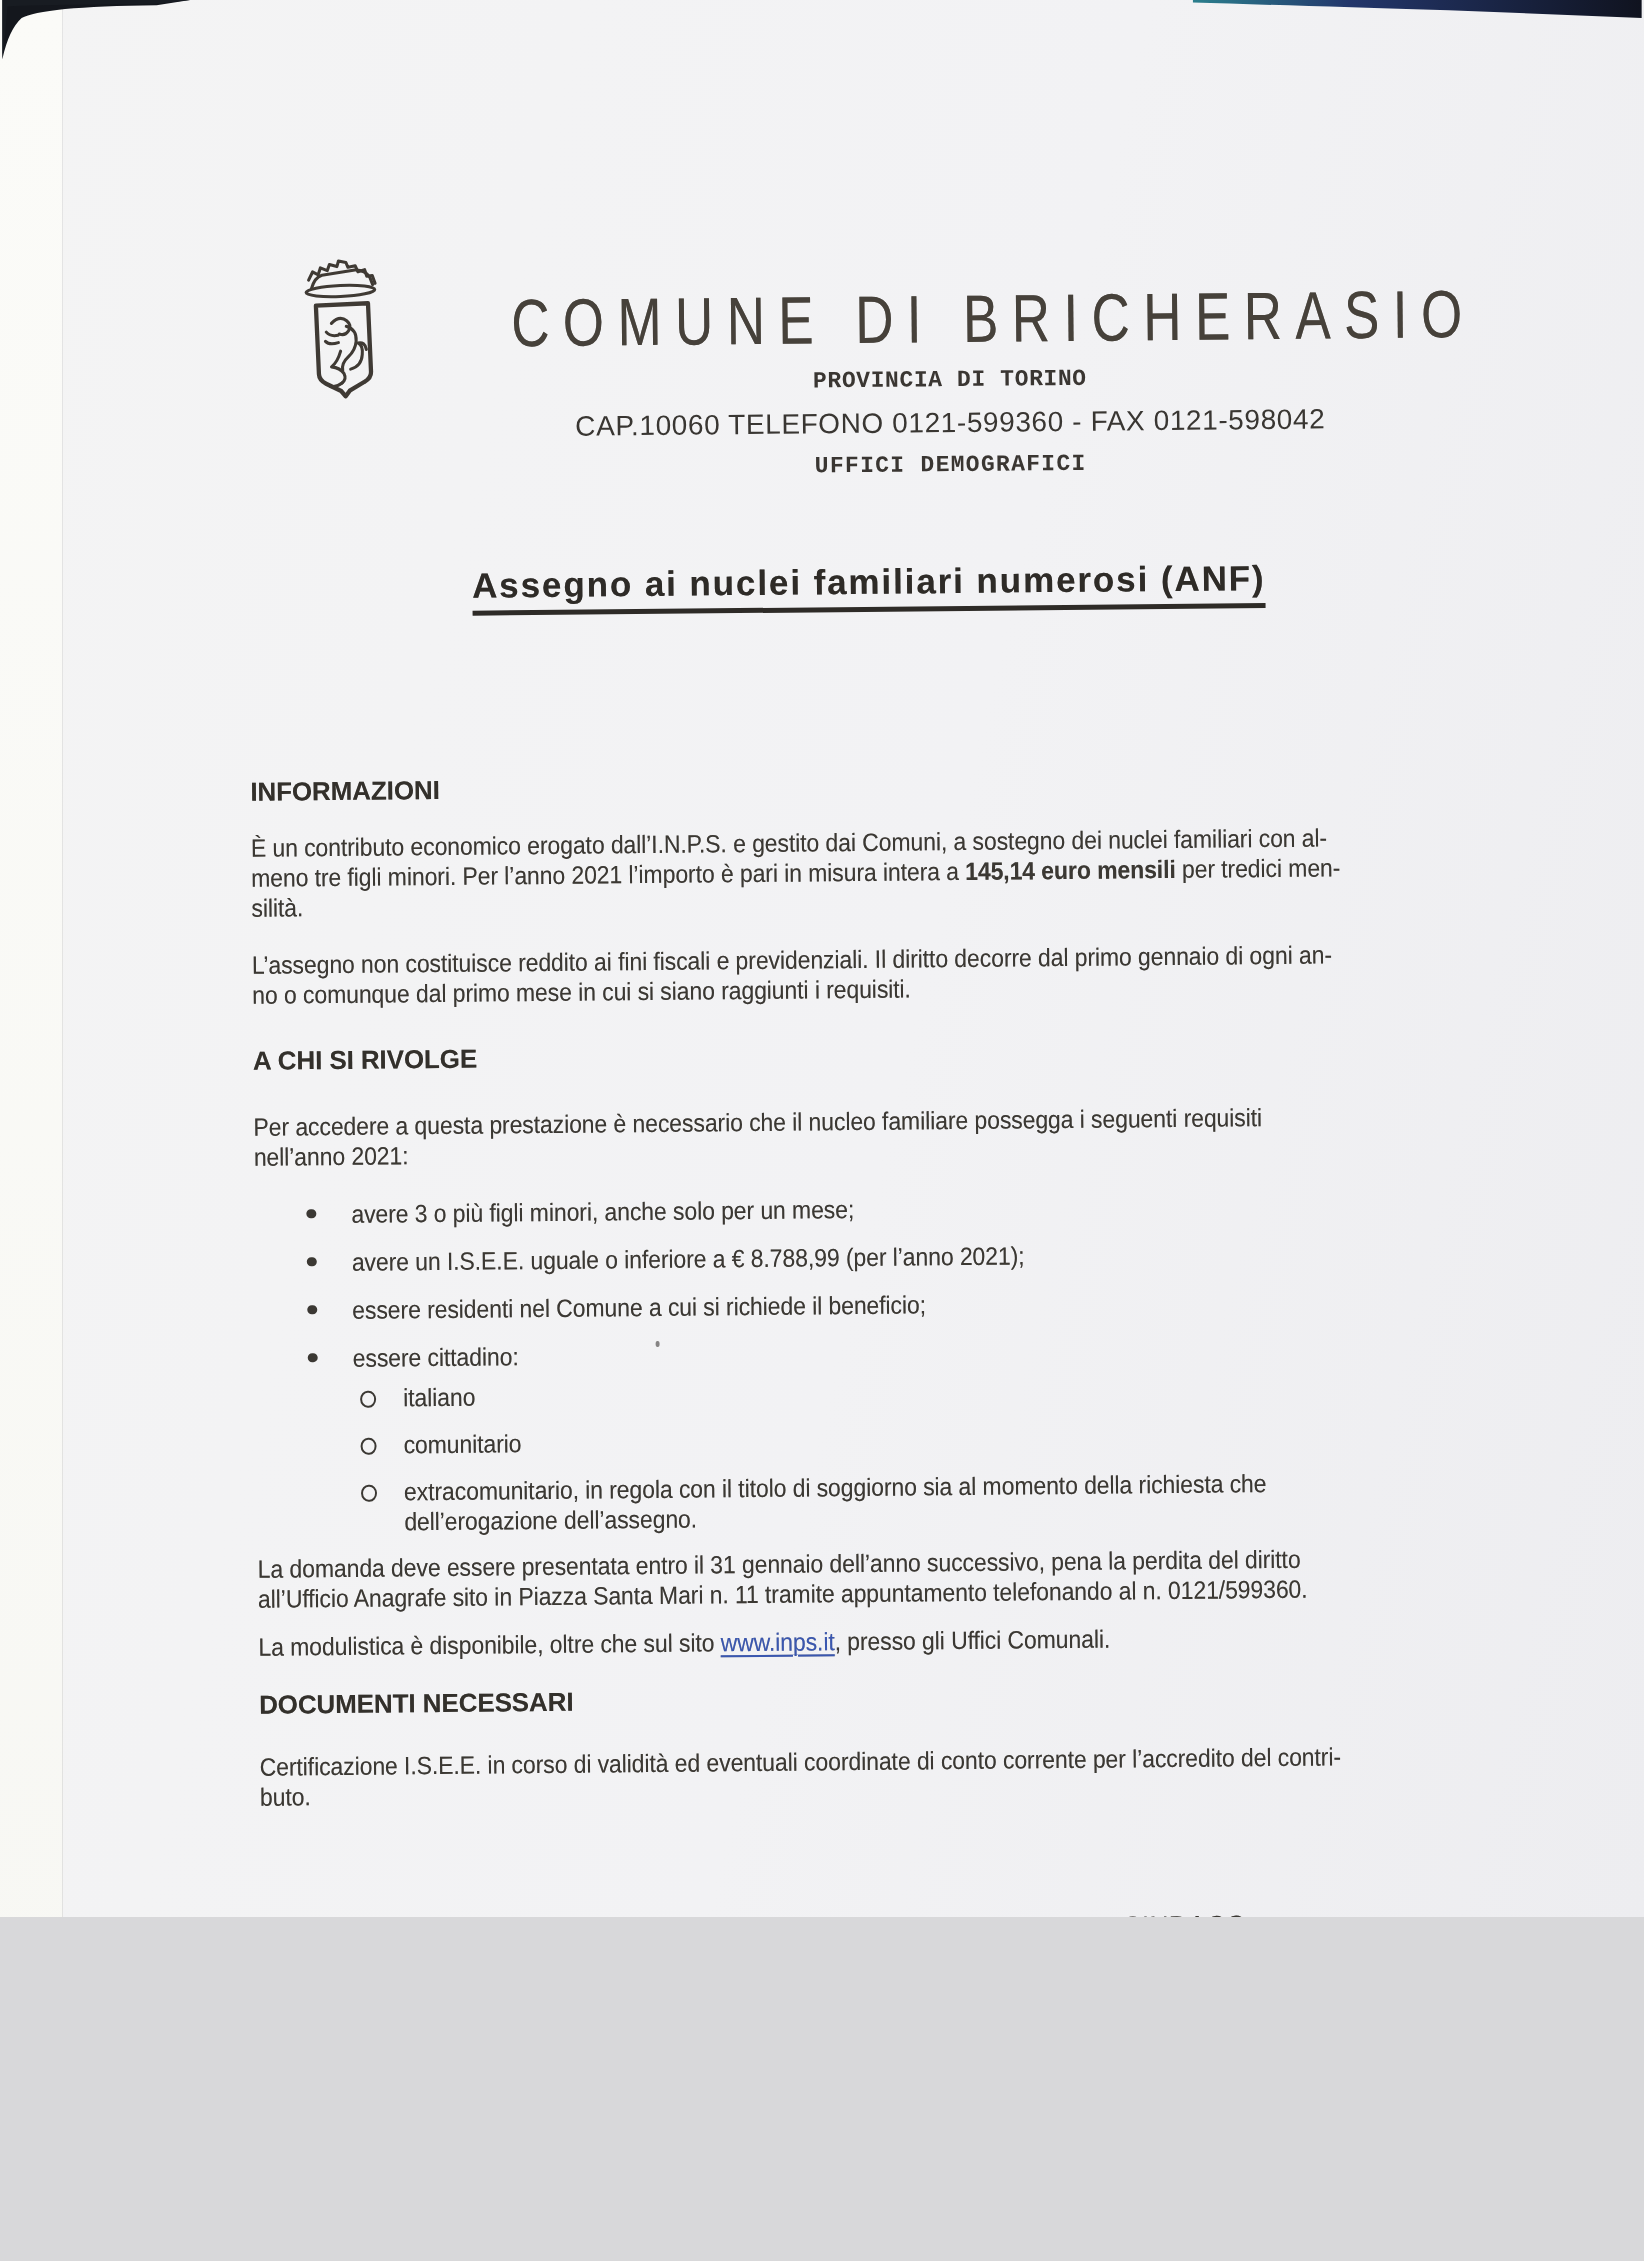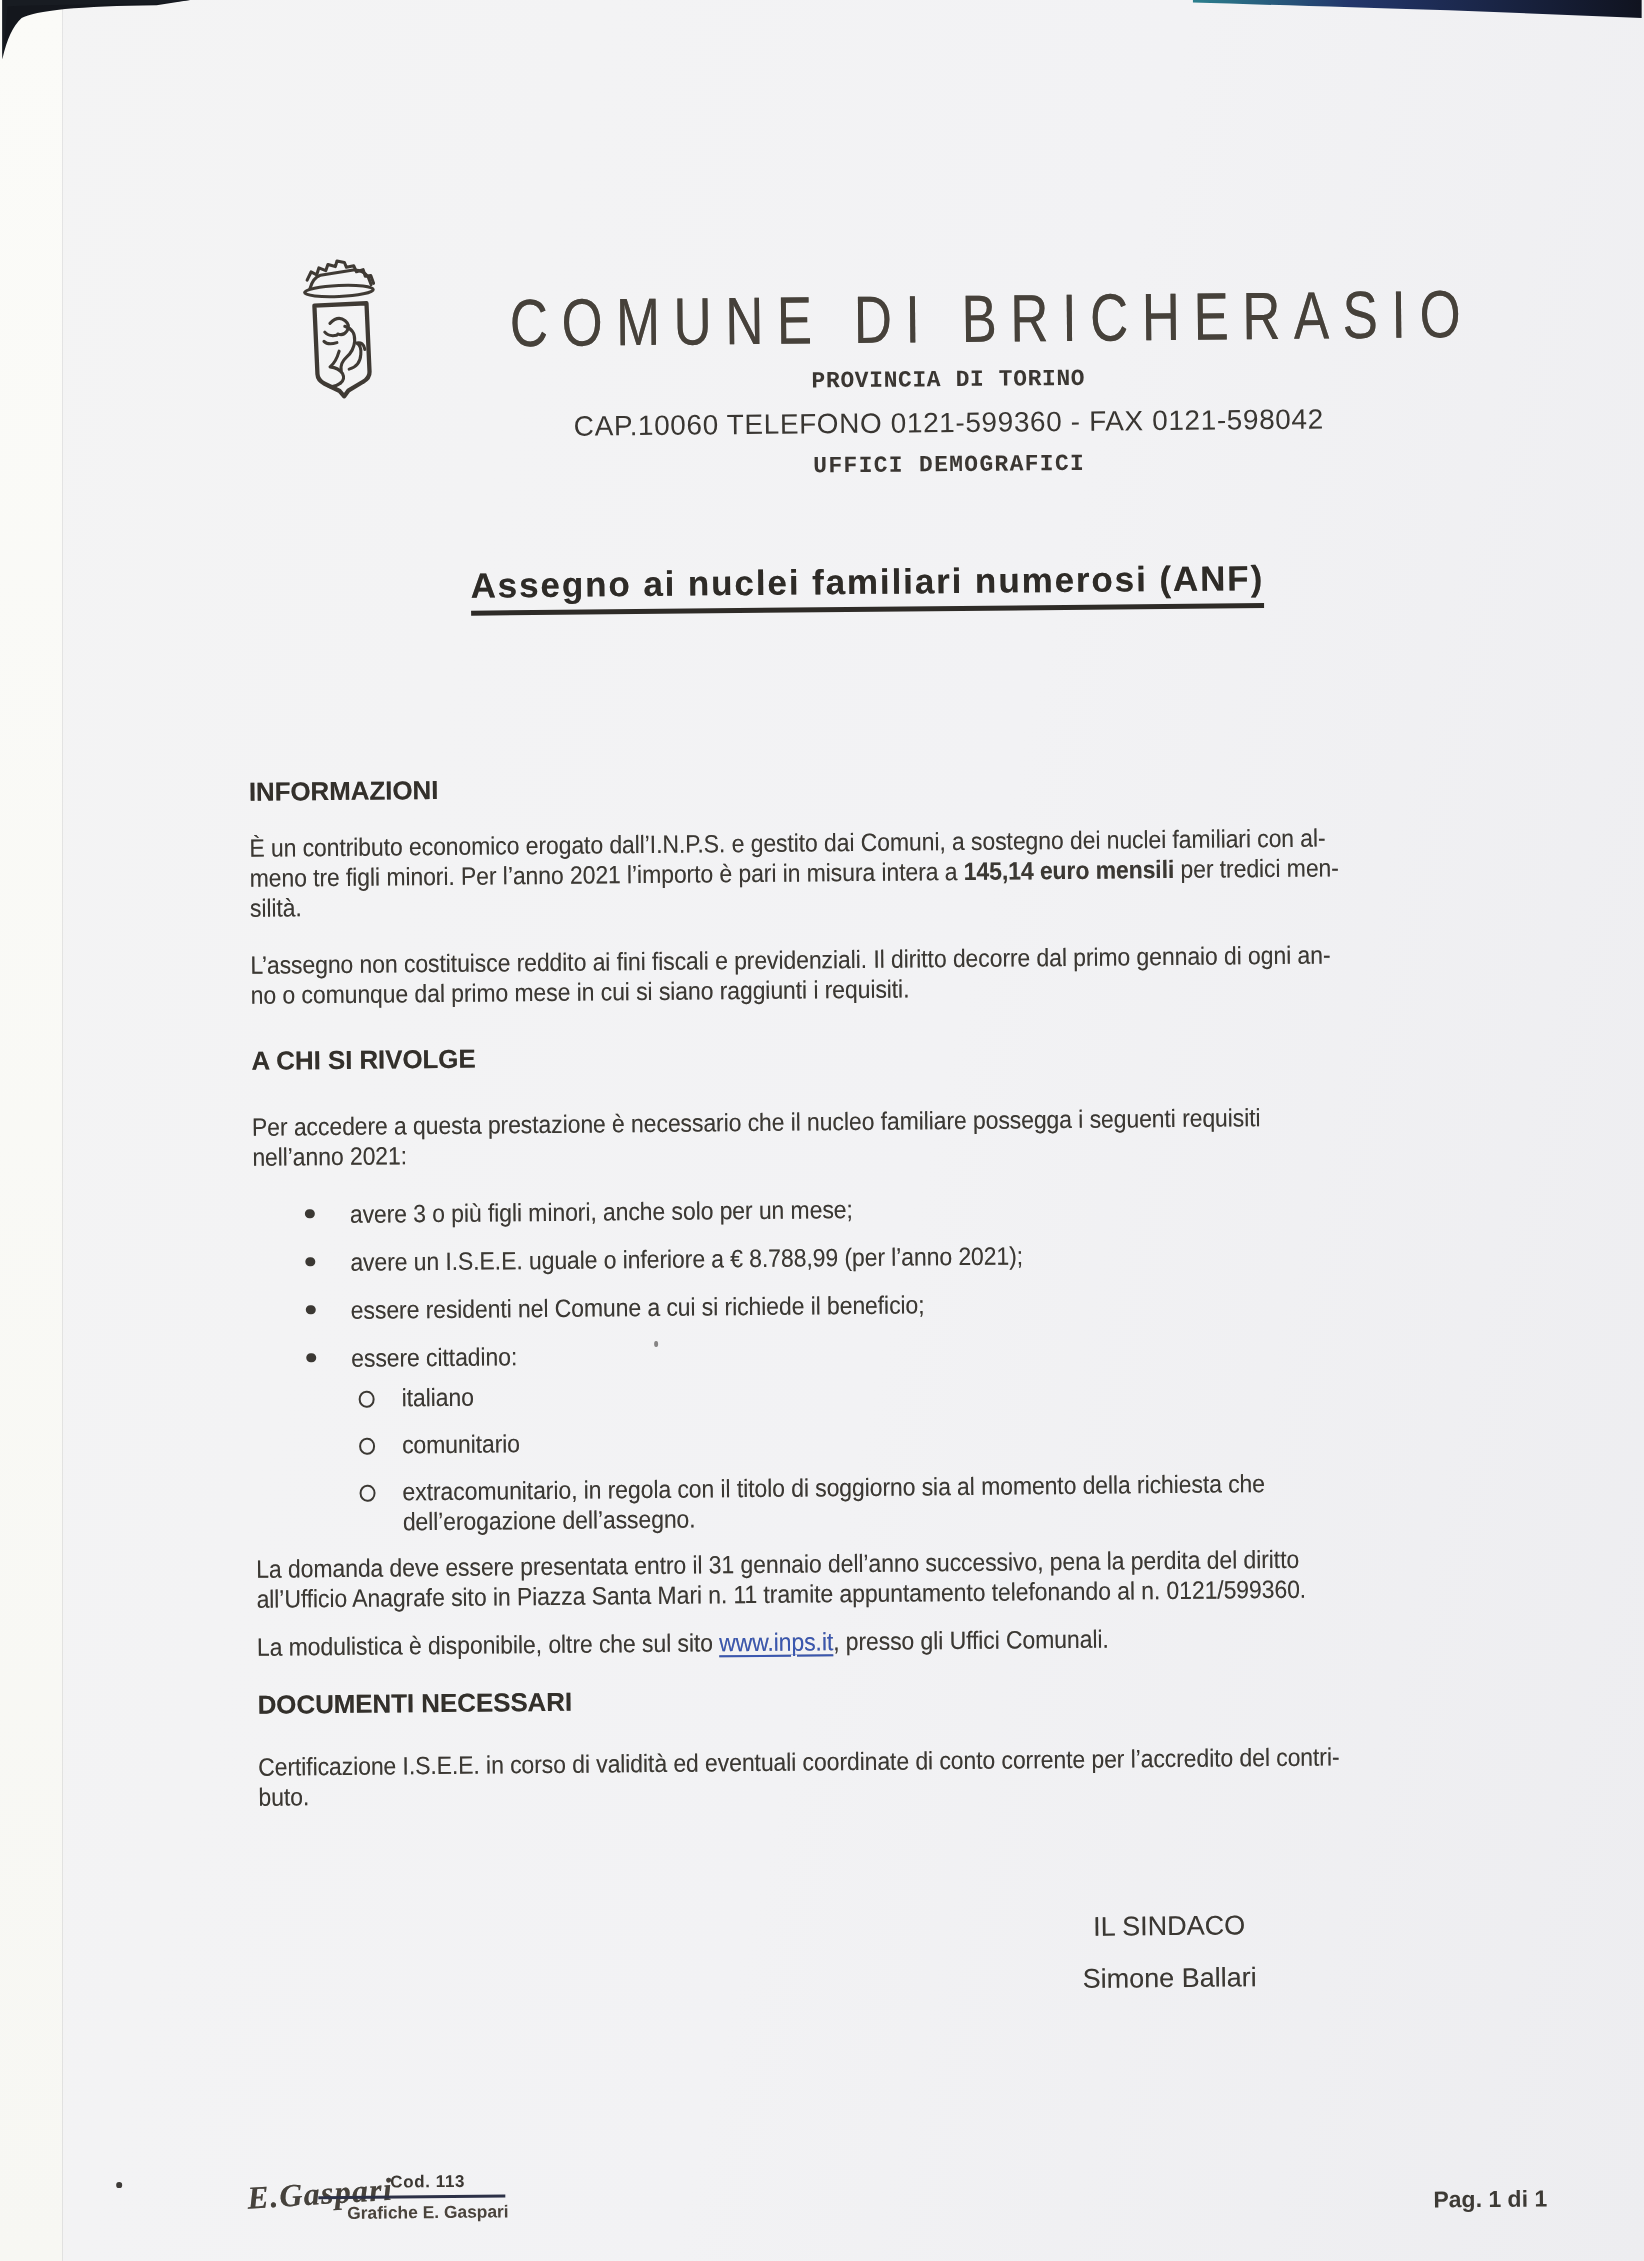--- a/index.html
+++ b/index.html
@@ -1,18 +1,18 @@
 <!DOCTYPE html>
 <html style="font-size:10.3px"><head>
 <meta charset="utf-8">
 <style>
   html,body{margin:0;padding:0;background:#d8d8da;}
   .page{
     position:relative;
-    width:1644px;height:2261px;
+    width:1644px;height:1917px;
     background:linear-gradient(103deg,#f4f4f4 0%,#f2f2f4 55%,#ededf0 100%);
     overflow:hidden;
     font-family:"Liberation Sans",sans-serif;
     color:#3b3833;
   }
   
   .left-strip{
     position:absolute;left:0;top:0;width:62px;height:2261px;
     background:linear-gradient(#fbfbf8,#f7f7f3);
     border-right:1.3px solid rgba(115,115,122,.16);

